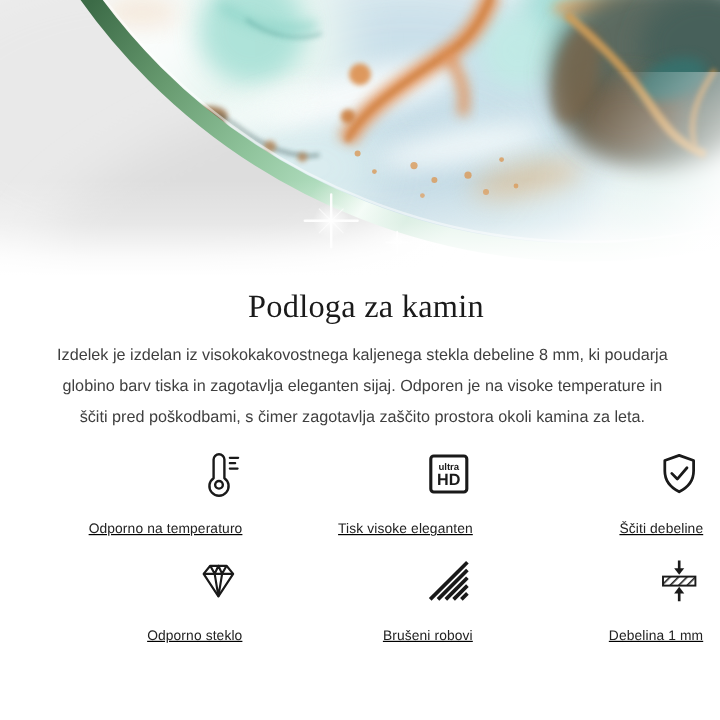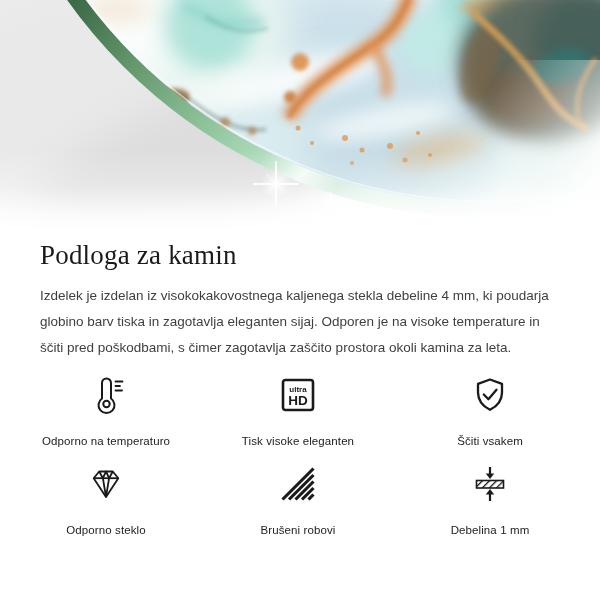--- a/index.html
+++ b/index.html
@@ -1,26 +1,26 @@
 <!DOCTYPE html>
 <html><head>
 <meta charset="utf-8">
 <style>
   html,body{margin:0;padding:0;background:#ffffff;}
   body{width:600px;height:600px;overflow:hidden;font-family:"Liberation Sans",sans-serif;}
   .page{width:600px;height:600px;background:#fff;position:relative;}
   .hero{width:600px;height:230px;display:block;}
-  .content{padding:6px 30px 0 40px;}
+  .content{padding:6px 30px 0 40px;text-align:center;}
   .heading{margin:2px 0 0;font-family:"Liberation Serif",serif;font-weight:400;
            font-size:27px;line-height:35px;color:#1a1a1a;letter-spacing:.2px;}
   .heading span{display:block;}
   .desc{margin:10px 0 0;font-size:13.5px;line-height:26px;color:#3f3f3f;max-width:524px;}
   .features{display:grid;grid-template-columns:1fr 1fr 1fr;row-gap:17px;
             margin-top:14px;padding:0 14px 0 10px;}
-  .feature{display:flex;flex-direction:column;align-items:center;}
+  .feature{display:flex;flex-direction:column;align-items:flex-end;text-decoration:underline;}
   .ficon{width:40px;height:40px;}
   .ficon svg{display:block;}
   .flabel{margin-top:20px;font-size:11.5px;color:#222222;letter-spacing:.1px;white-space:nowrap;}
 </style>
 </head>
 <body>
 
 <div class="page">
 
   <div class="hero">
@@ -147,21 +147,21 @@
 
       <rect x="360" y="60" width="240" height="170" fill="url(#fadeD)"></rect>
       <rect x="0" y="145" width="600" height="85" fill="url(#fadeB)"></rect>
     </svg>
   </div>
 
   <div class="content">
     <h1 class="heading">
         <span>Podloga za kamin</span>
       </h1>
-    <p class="desc">Izdelek je izdelan iz visokokakovostnega kaljenega stekla debeline 4 mm, ki poudarja globino barv tiska in zagotavlja eleganten sijaj. Odporen je na visoke temperature in ščiti pred poškodbami, s čimer zagotavlja zaščito prostora okoli kamina za leta.</p>
+    <p class="desc">Izdelek je izdelan iz visokokakovostnega kaljenega stekla debeline 8 mm, ki poudarja globino barv tiska in zagotavlja eleganten sijaj. Odporen je na visoke temperature in ščiti pred poškodbami, s čimer zagotavlja zaščito prostora okoli kamina za leta.</p>
   </div>
 
   <div class="features">
 
     <div class="feature">
       <div class="ficon">
         <svg width="40" height="40" viewBox="0 0 40 40" fill="none" stroke="#1a1a1a" stroke-width="2">
           <path d="M25 23.5 V8 a4.5 4.5 0 0 0 -9 0 v15.5 a8 8 0 1 0 9 0 Z" stroke-linejoin="round"></path>
           <circle cx="20.5" cy="29" r="3.2"></circle>
           <path d="M29.5 6.5 H36.5 M29.5 11 H34 M29.5 15.5 H36" stroke-linecap="round" stroke-width="1.8"></path>
@@ -181,21 +181,21 @@
       <div class="flabel">Tisk visoke eleganten</div>
     </div>
 
     <div class="feature">
       <div class="ficon">
         <svg width="40" height="40" viewBox="0 0 40 40" fill="none" stroke="#1a1a1a" stroke-width="2.3">
           <path d="M20 4.5 L32 8.8 V17.5 C32 25.6 27.2 31.2 20 34.8 C12.8 31.2 8 25.6 8 17.5 V8.8 Z" stroke-linejoin="round"></path>
           <path d="M13.8 19.5 L18.4 24.2 L26.5 14.8" stroke-linecap="round" stroke-linejoin="round"></path>
         </svg>
       </div>
-      <div class="flabel">Ščiti vsakem</div>
+      <div class="flabel">Ščiti debeline</div>
     </div>
 
     <div class="feature">
       <div class="ficon">
         <svg width="40" height="40" viewBox="0 0 40 40" fill="none" stroke="#1a1a1a" stroke-width="1.8">
           <path d="M13.2 7.5 H26.8 L32.3 14.2 L20 33 L7.7 14.2 Z" stroke-linejoin="round"></path>
           <path d="M7.7 14.2 H32.3"></path>
           <path d="M13.2 7.5 L16.9 14.2 L20 7.5 L23.1 14.2 L26.8 7.5" stroke-linejoin="round"></path>
           <path d="M16.9 14.2 L20 33 M23.1 14.2 L20 33"></path>
         </svg>

